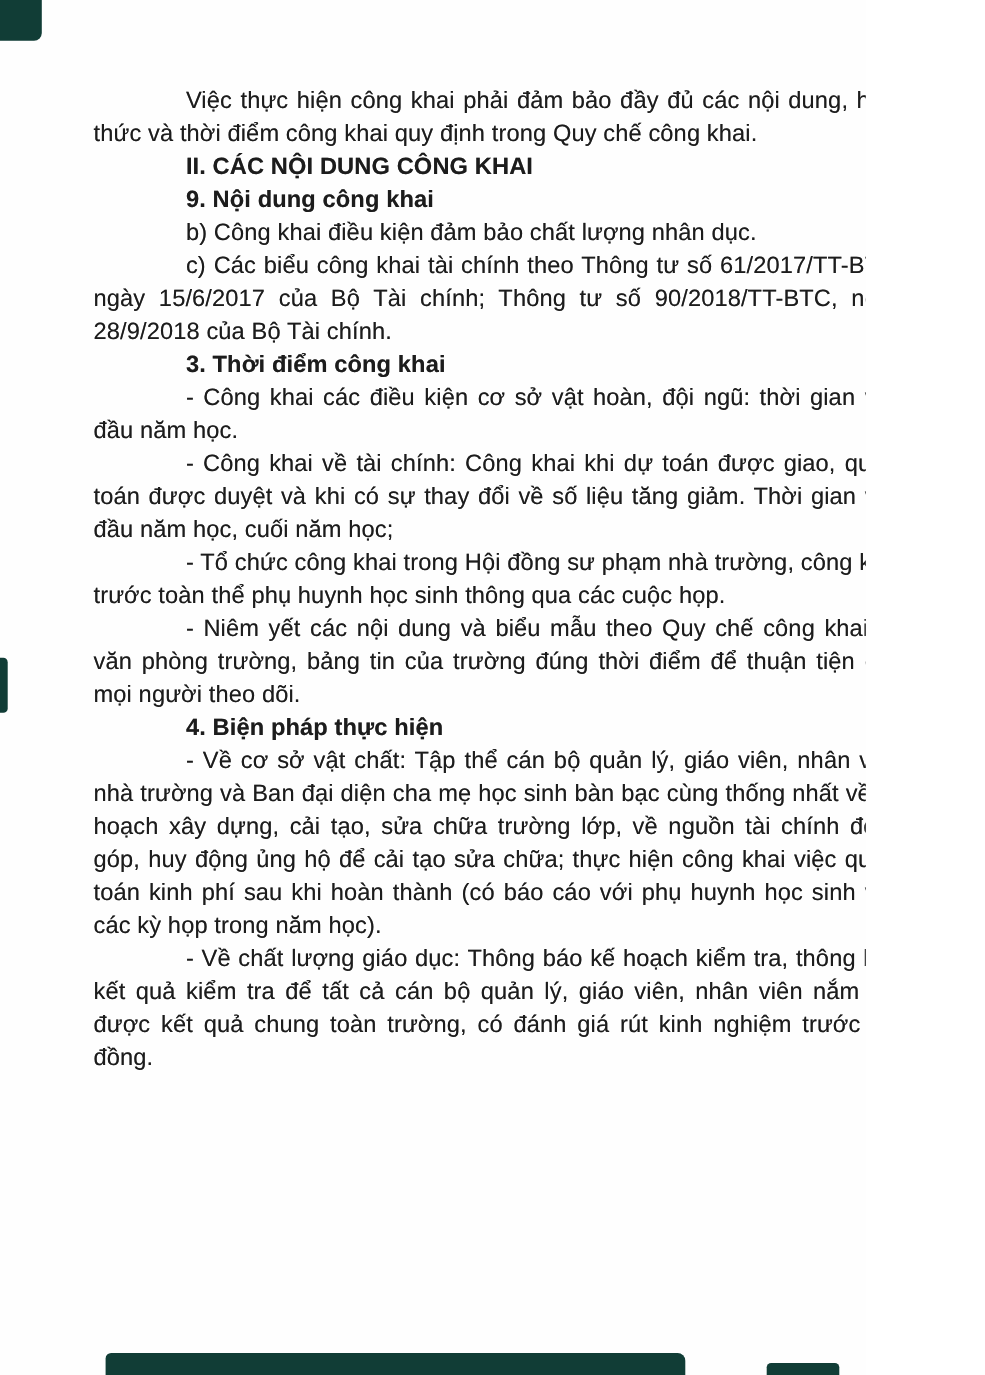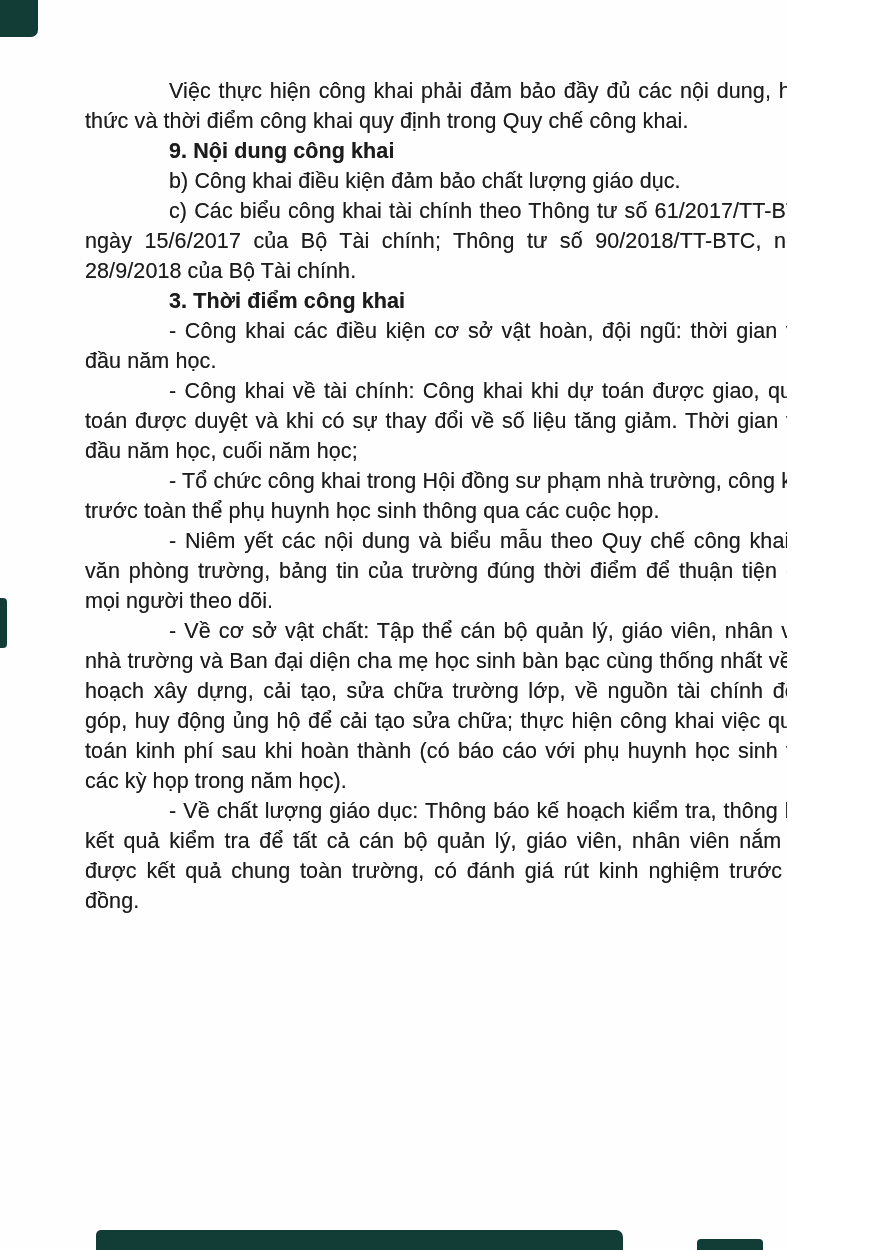--- a/index.html
+++ b/index.html
@@ -48,28 +48,30 @@
   .a-bb { left: 96px;  top: 1230px; width: 527px; height: 20px; border-radius: 5px 7px 0 0; }
   .a-br { left: 697px; top: 1239px; width: 66px;  height: 11px; border-radius: 4px 4px 0 0; }
 </style>
 </head>
 <body>
 
 <div class="page">
 
   <div class="content">
     <p class="para">Việc thực hiện công khai phải đảm bảo đầy đủ các nội dung, hình thức và thời điểm công khai quy định trong Quy chế công khai.</p>
+    <p class="heading">II. CÁC NỘI DUNG CÔNG KHAI</p>
     <p class="heading">9. Nội dung công khai</p>
-    <p class="para">b) Công khai điều kiện đảm bảo chất lượng giáo dục.</p>
+    <p class="para">b) Công khai điều kiện đảm bảo chất lượng nhân dục.</p>
     <p class="para">c) Các biểu công khai tài chính theo Thông tư số 61/2017/TT-BTC, ngày 15/6/2017 của Bộ Tài chính; Thông tư số 90/2018/TT-BTC, ngày 28/9/2018 của Bộ Tài chính.</p>
     <p class="heading">3. Thời điểm công khai</p>
     <p class="para">- Công khai các điều kiện cơ sở vật hoàn, đội ngũ: thời gian vào đầu năm học.</p>
     <p class="para">- Công khai về tài chính: Công khai khi dự toán được giao, quyết toán được duyệt và khi có sự thay đổi về số liệu tăng giảm. Thời gian vào đầu năm học, cuối năm học;</p>
     <p class="para">- Tổ chức công khai trong Hội đồng sư phạm nhà trường, công khai trước toàn thể phụ huynh học sinh thông qua các cuộc họp.</p>
     <p class="para">- Niêm yết các nội dung và biểu mẫu theo Quy chế công khai tại văn phòng trường, bảng tin của trường đúng thời điểm để thuận tiện cho mọi người theo dõi.</p>
+    <p class="heading">4. Biện pháp thực hiện</p>
     <p class="para">- Về cơ sở vật chất: Tập thể cán bộ quản lý, giáo viên, nhân viên nhà trường và Ban đại diện cha mẹ học sinh bàn bạc cùng thống nhất về kế hoạch xây dựng, cải tạo, sửa chữa trường lớp, về nguồn tài chính đóng góp, huy động ủng hộ để cải tạo sửa chữa; thực hiện công khai việc quyết toán kinh phí sau khi hoàn thành (có báo cáo với phụ huynh học sinh vào các kỳ họp trong năm học).</p>
     <p class="para">- Về chất lượng giáo dục: Thông báo kế hoạch kiểm tra, thông báo kết quả kiểm tra để tất cả cán bộ quản lý, giáo viên, nhân viên nắm bắt được kết quả chung toàn trường, có đánh giá rút kinh nghiệm trước hội đồng.</p>
   </div>
 
   <div class="artifact a-tl" style="background: rgb(17, 61, 54);"></div>
   <div class="artifact a-tr" style="background: rgb(17, 61, 54);"></div>
   <div class="artifact a-re" style="background: rgb(17, 61, 54);"></div>
   <div class="artifact a-le" style="background: rgb(17, 61, 54);"></div>
   <div class="artifact a-bb" style="background: rgb(17, 61, 54);"></div>
   <div class="artifact a-br" style="background: rgb(17, 61, 54);"></div>

